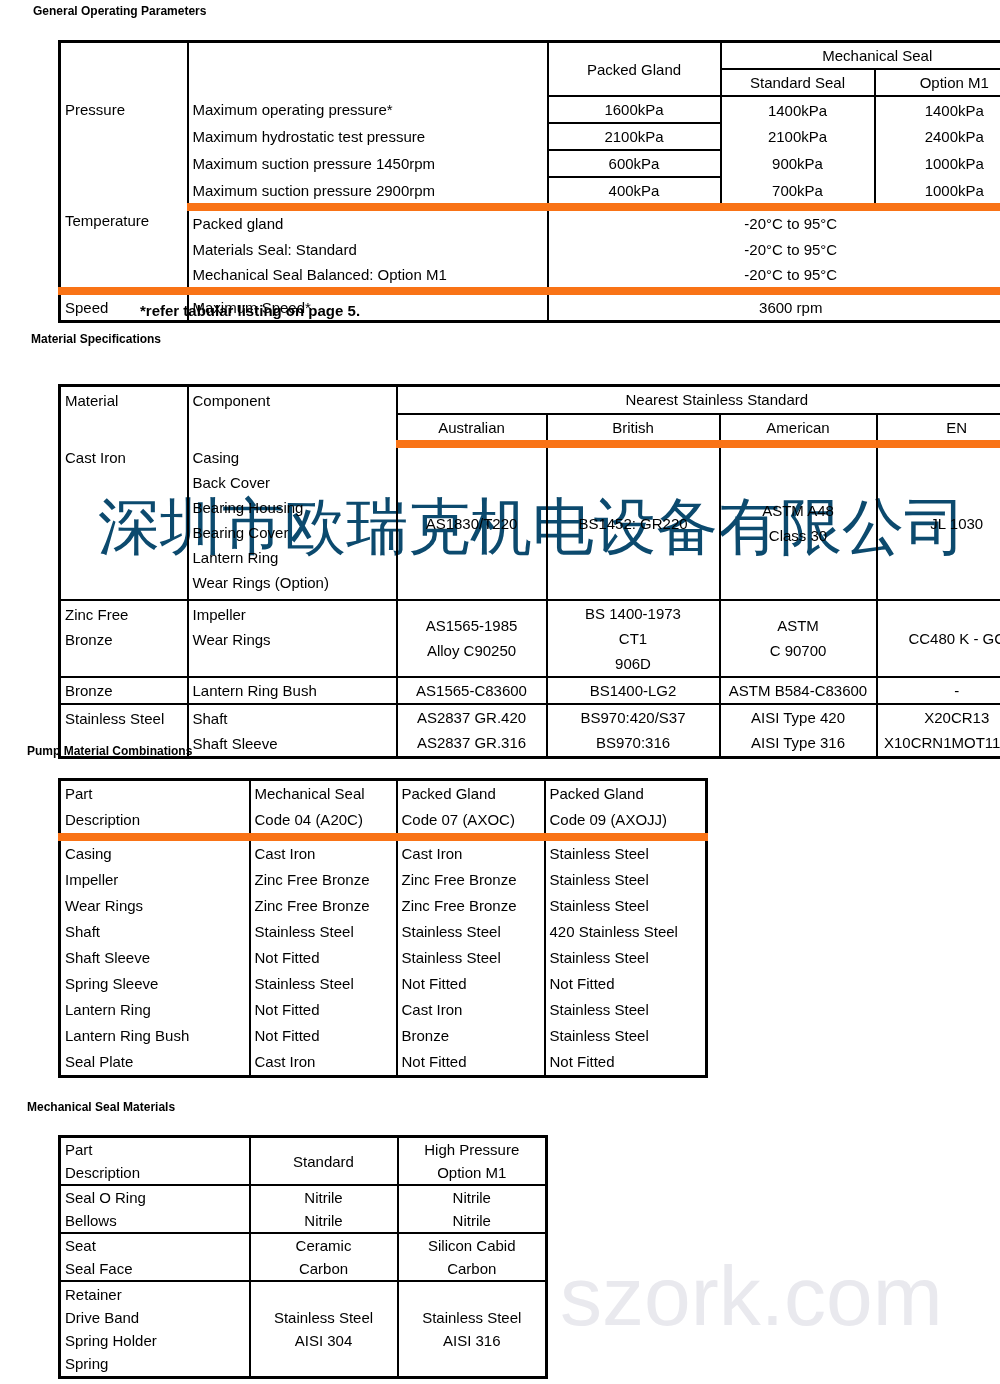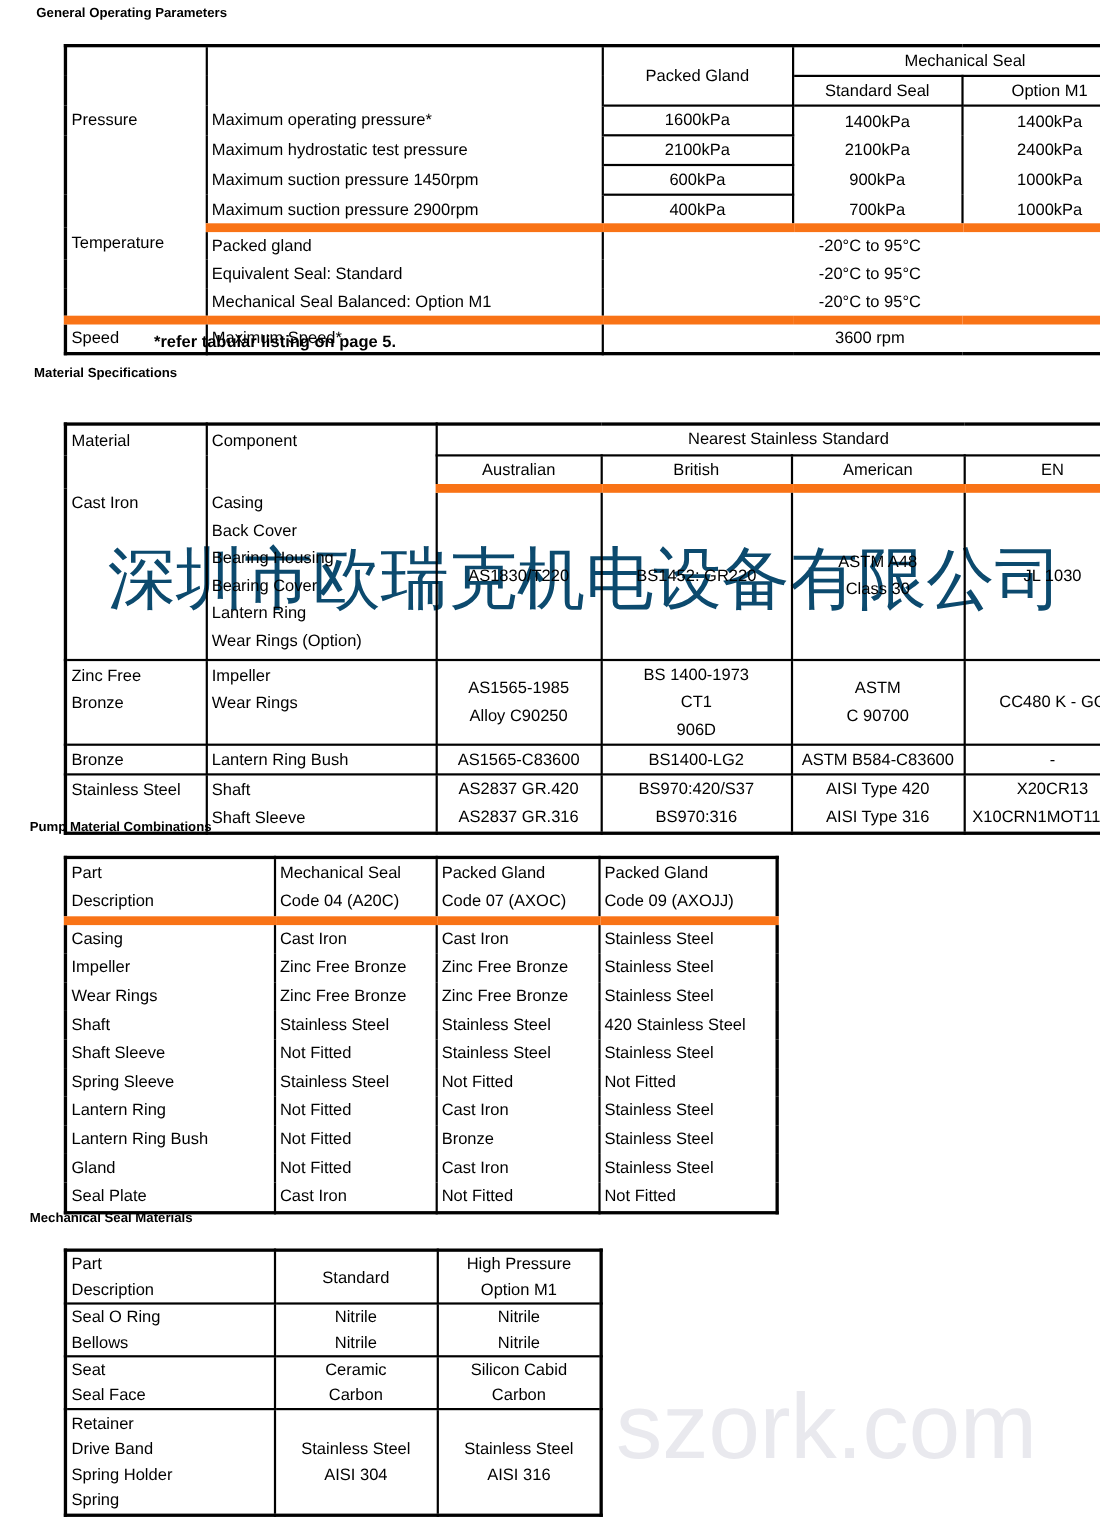--- a/index.html
+++ b/index.html
@@ -79,21 +79,21 @@
       <td class="br bb3 c">400kPa</td>
       <td class="br bb3 c">700kPa</td>
       <td class="bb3 c">1000kPa</td>
     </tr>
     <tr style="height:26px">
       <td class="br vt l bb3" rowspan="3">Temperature</td>
       <td class="br l">Packed gland</td>
       <td class="c" colspan="3">-20°C to 95°C</td>
     </tr>
     <tr style="height:26px">
-      <td class="br l">Equivalent Seal: Standard</td>
+      <td class="br l">Materials Seal: Standard</td>
       <td class="c" colspan="3">-20°C to 95°C</td>
     </tr>
     <tr style="height:26px">
       <td class="br bb3 l">Mechanical Seal Balanced: Option M1</td>
       <td class="bb3 c" colspan="3">-20°C to 95°C</td>
     </tr>
     <tr style="height:24px">
       <td class="br l">Speed</td>
       <td class="br l">Maximum Speed*</td>
       <td class="c" colspan="3">3600 rpm</td>
@@ -240,26 +240,20 @@
       <td class="br l">Cast Iron</td>
       <td class="l">Stainless Steel</td>
     </tr>
     <tr style="height:26px">
       <td class="br l">Lantern Ring Bush</td>
       <td class="br l">Not Fitted</td>
       <td class="br l">Bronze</td>
       <td class="l">Stainless Steel</td>
     </tr>
     <tr style="height:26px">
-      <td class="br l">Gland</td>
-      <td class="br l">Not Fitted</td>
-      <td class="br l">Cast Iron</td>
-      <td class="l">Stainless Steel</td>
-    </tr>
-    <tr style="height:26px">
       <td class="br l">Seal Plate</td>
       <td class="br l">Cast Iron</td>
       <td class="br l">Not Fitted</td>
       <td class="l">Not Fitted</td>
     </tr>
   </tbody>
     </table>
 
   <div class="sec-title" style="left:12px;top:1100px;">Mechanical Seal Materials</div>
 

